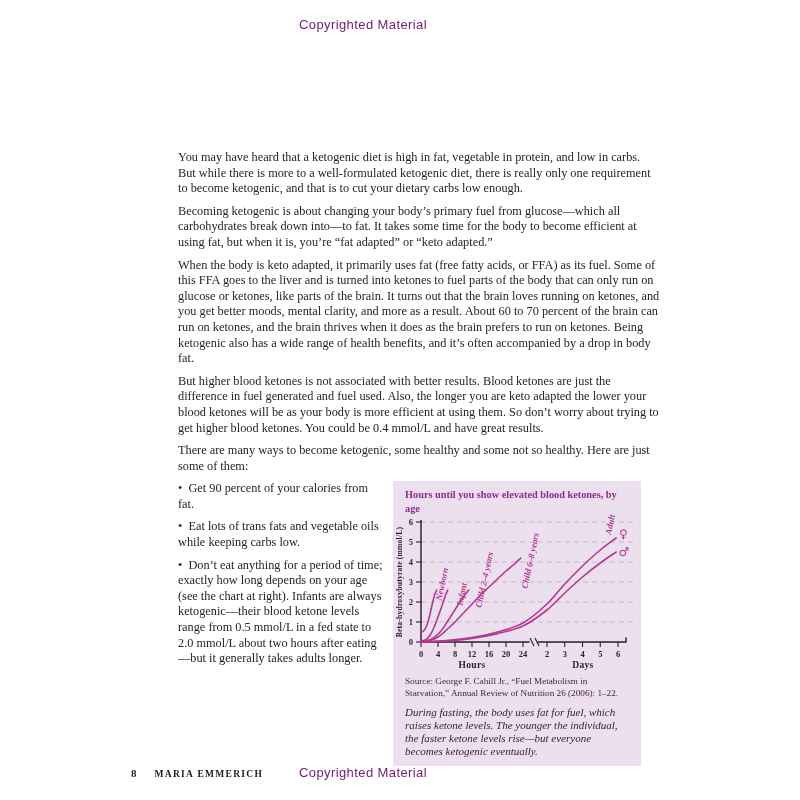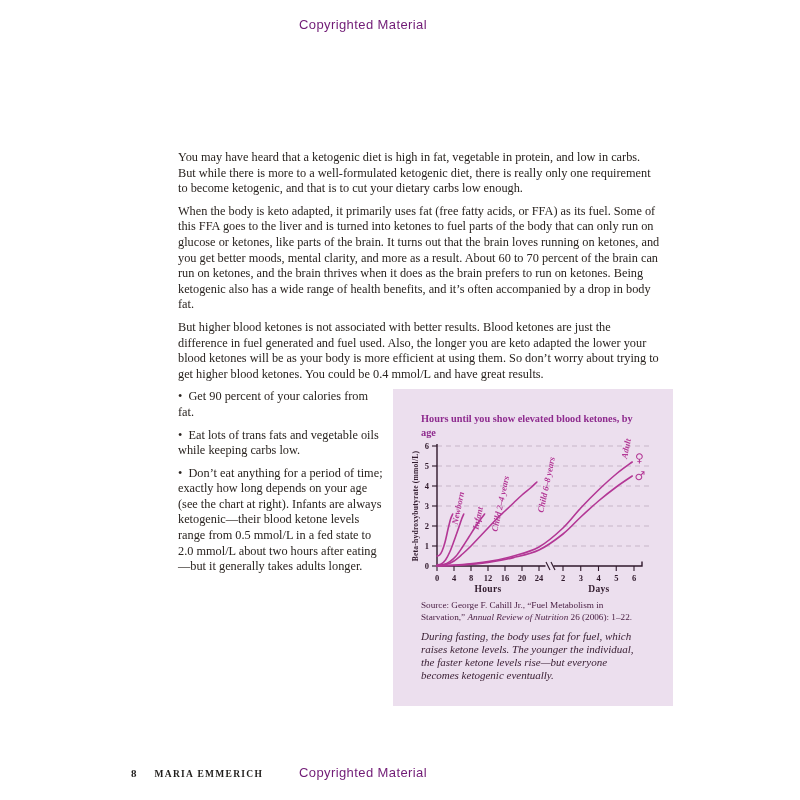--- a/index.html
+++ b/index.html
@@ -10,48 +10,50 @@
   .copy.top{left:363px;top:17px;}
   .copy.bottom{left:363px;top:765px;}
   .title{position:absolute;left:116px;top:34px;margin:0;font-weight:normal;
          font-size:44px;letter-spacing:-1px;color:#972d90;}
   .main{position:absolute;left:178px;top:150px;width:482px;}
   .paras p{margin:0 0 7px;font-size:12.3px;line-height:15.6px;text-align:left;}
   .cols{display:flex;align-items:flex-start;margin-top:2px;}
   .bullets{width:206px;flex:none;}
   .bullets p{margin:0 0 7px;font-size:12.3px;line-height:15.6px;}
   .bullets p::before{content:"\2022\00a0\00a0";}
-  .chartbox{flex:none;width:248px;margin:0 0 0 9px;padding:16px;background:#ecdfee;}
+  .chartbox{flex:none;width:248px;margin:0 0 0 9px;padding:0;background:#ecdfee;}
   .chart-title{padding:7px 12px 0;font-weight:bold;font-size:10.3px;line-height:14px;color:#8e2b8e;}
   #plot{display:block;overflow:visible;margin-top:2px;}
   #plot .tick{font:bold 8.5px "Liberation Serif",serif;fill:#301a2c;}
   #plot .axname{font:bold 9.5px "Liberation Serif",serif;fill:#301a2c;letter-spacing:.3px;}
   #plot .ylab{font:bold 7.6px "Liberation Serif",serif;fill:#301a2c;letter-spacing:.2px;}
   #plot .slab{font:italic bold 8.8px "Liberation Serif",serif;fill:#b33795;}
   #plot .sym{font:bold 12px "DejaVu Sans",sans-serif;fill:#b33795;}
   .source{padding:5px 12px 0;font-size:9.2px;line-height:12px;color:#4b2145;}
-  .source .it{font-style:italic;text-align:right;}
+  .source .it{text-align:right;}
   .caption{margin:0;padding:7px 12px 8px;font-style:italic;font-size:11px;line-height:13px;color:#3b2135;}
   .footer{position:absolute;left:119px;top:767px;font-size:10px;color:#1e1c1a;padding-left:12px;}
   .footer .pn{font-weight:bold;font-size:11px;}
   .footer .author{font-weight:bold;letter-spacing:1.3px;margin-left:18px;font-size:9.5px;}
 </style>
 </head>
 <body>
 
 <div class="page">
 
   <div class="copy top">Copyrighted Material</div>
 
 
   <div class="main">
     <div class="paras">
         <p>You may have heard that a ketogenic diet is high in fat, vegetable in protein, and low in carbs. But while there is more to a well-formulated ketogenic diet, there is really only one requirement to become ketogenic, and that is to cut your dietary carbs low enough.</p>
+        <p>Becoming ketogenic is about changing your body’s primary fuel from glucose—which all carbohydrates break down into—to fat. It takes some time for the body to become efficient at using fat, but when it is, you’re “fat adapted” or “keto adapted.”</p>
         <p>When the body is keto adapted, it primarily uses fat (free fatty acids, or FFA) as its fuel. Some of this FFA goes to the liver and is turned into ketones to fuel parts of the body that can only run on glucose or ketones, like parts of the brain. It turns out that the brain loves running on ketones, and you get better moods, mental clarity, and more as a result. About 60 to 70 percent of the brain can run on ketones, and the brain thrives when it does as the brain prefers to run on ketones. Being ketogenic also has a wide range of health benefits, and it’s often accompanied by a drop in body fat.</p>
         <p>But higher blood ketones is not associated with better results. Blood ketones are just the difference in fuel generated and fuel used. Also, the longer you are keto adapted the lower your blood ketones will be as your body is more efficient at using them. So don’t worry about trying to get higher blood ketones. You could be 0.4 mmol/L and have great results.</p>
+        <p>There are many ways to become ketogenic, some healthy and some not so healthy. Here are just some of them:</p>
       </div>
 
     <div class="cols">
       <div class="bullets">
           <p>Get 90 percent of your calories from fat.</p>
           <p>Eat lots of trans fats and vegetable oils while keeping carbs low.</p>
           <p>Don’t eat anything for a period of time; exactly how long depends on your age (see the chart at right). Infants are always ketogenic—their blood ketone levels range from 0.5 mmol/L in a fed state to 2.0 mmol/L about two hours after eating—but it generally takes adults longer.</p>
         </div>
 
       <figure class="chartbox">

